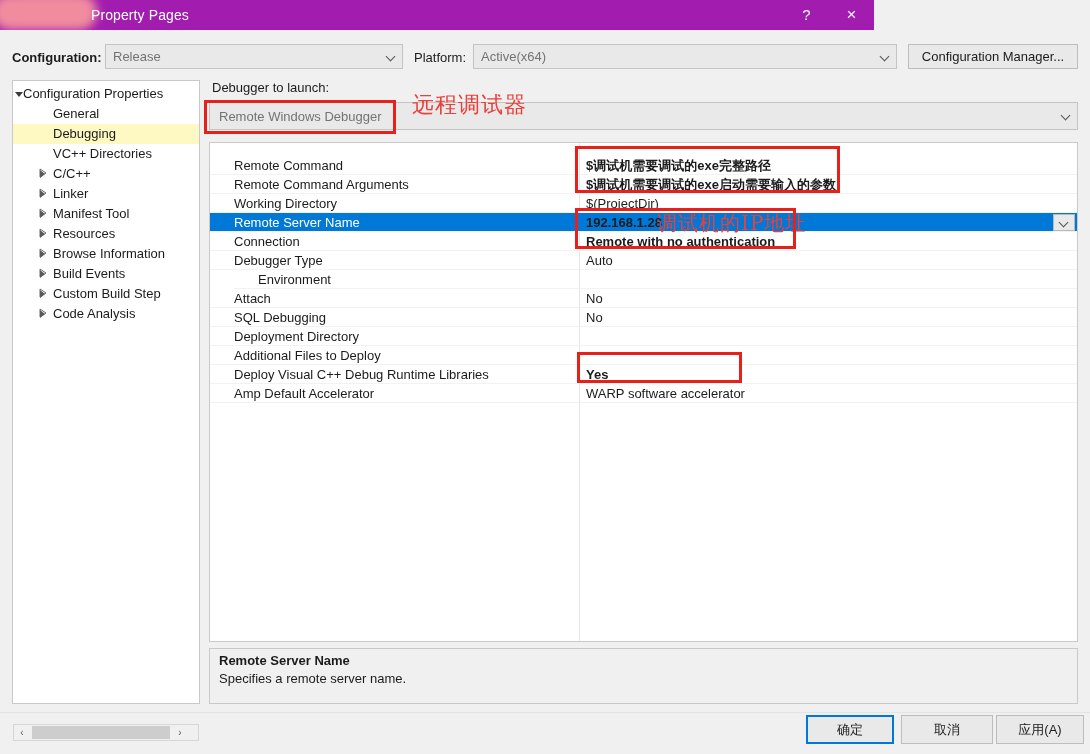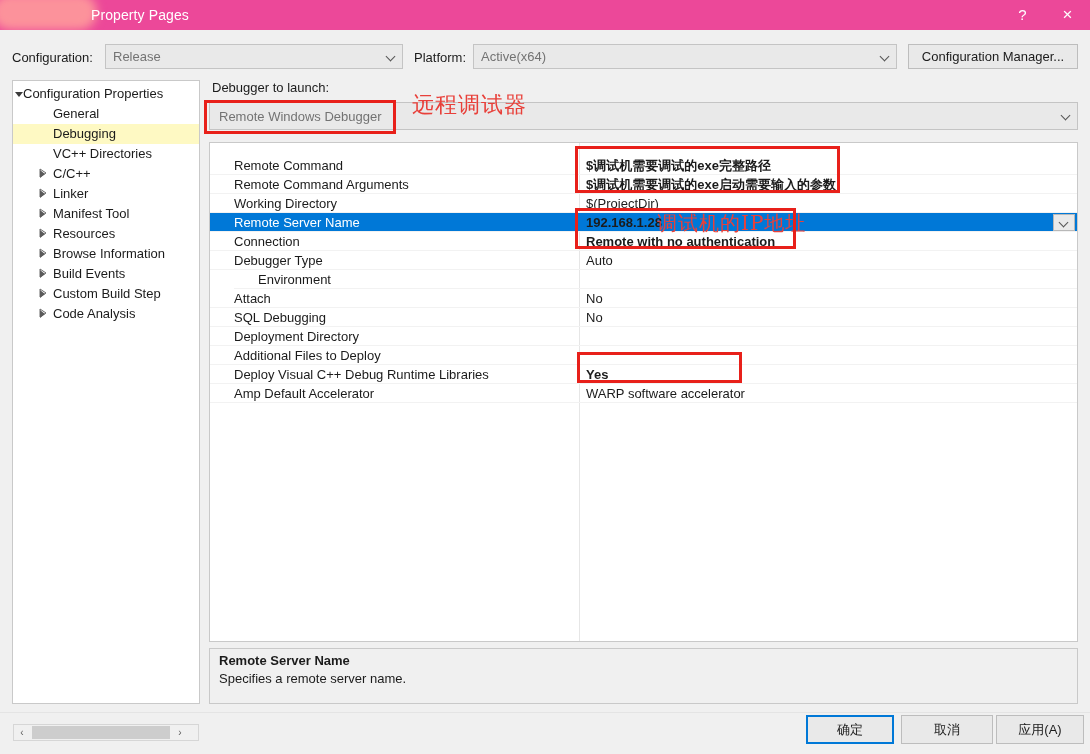--- a/index.html
+++ b/index.html
@@ -8,22 +8,22 @@
     width:1090px;height:754px;overflow:hidden;
     background:#f0f0f0;
     font-family:"Liberation Sans","DejaVu Sans",sans-serif;
     font-size:13px;color:#000;
     -webkit-font-smoothing:antialiased;
   }
   .window{position:relative;width:1090px;height:754px;background:#f0f0f0;overflow:hidden;}
 
   
   .titlebar{
-    position:absolute;left:0;top:0;width:1090px;height:30px;
-    background:#ec4899;
+    position:absolute;left:0;top:0;width:874px;height:30px;
+    background:#a21caf;
   }
   .title-redaction{
     position:absolute;left:-8px;top:-6px;width:105px;height:36px;
     background:rgba(255,160,155,0.85);
     border-radius:28px;
     filter:blur(5px);
   }
   .title-text{
     position:absolute;left:91px;top:7px;
     color:#ffffff;font-size:14px;letter-spacing:0.1px;
@@ -32,21 +32,21 @@
     position:absolute;top:0;height:30px;width:45px;
     color:#fff;font-size:15px;line-height:30px;text-align:center;
     cursor:default;
   }
   .win-help{right:45px;}
   .win-close{right:0px;font-size:17px;}
 
   
   .cfgbar{position:absolute;left:0;top:30px;width:1090px;height:38px;background:#f0f0f0;}
   .lbl{position:absolute;font-size:13px;color:#1b1b1b;}
-  .cfg-label{left:12px;top:50px;}
+  .cfg-label{left:12px;top:50px;font-weight:bold;}
   .plat-label{left:414px;top:50px;}
 
   .combo{
     position:absolute;background:#e9e9e9;border:1px solid #c4c4c4;
     box-sizing:border-box;height:25px;
   }
   .combo .cval{position:absolute;left:7px;top:4px;font-size:13px;color:#737373;}
   .combo .carrow{
     position:absolute;right:0;top:0;width:22px;height:23px;
     display:flex;align-items:center;justify-content:center;

